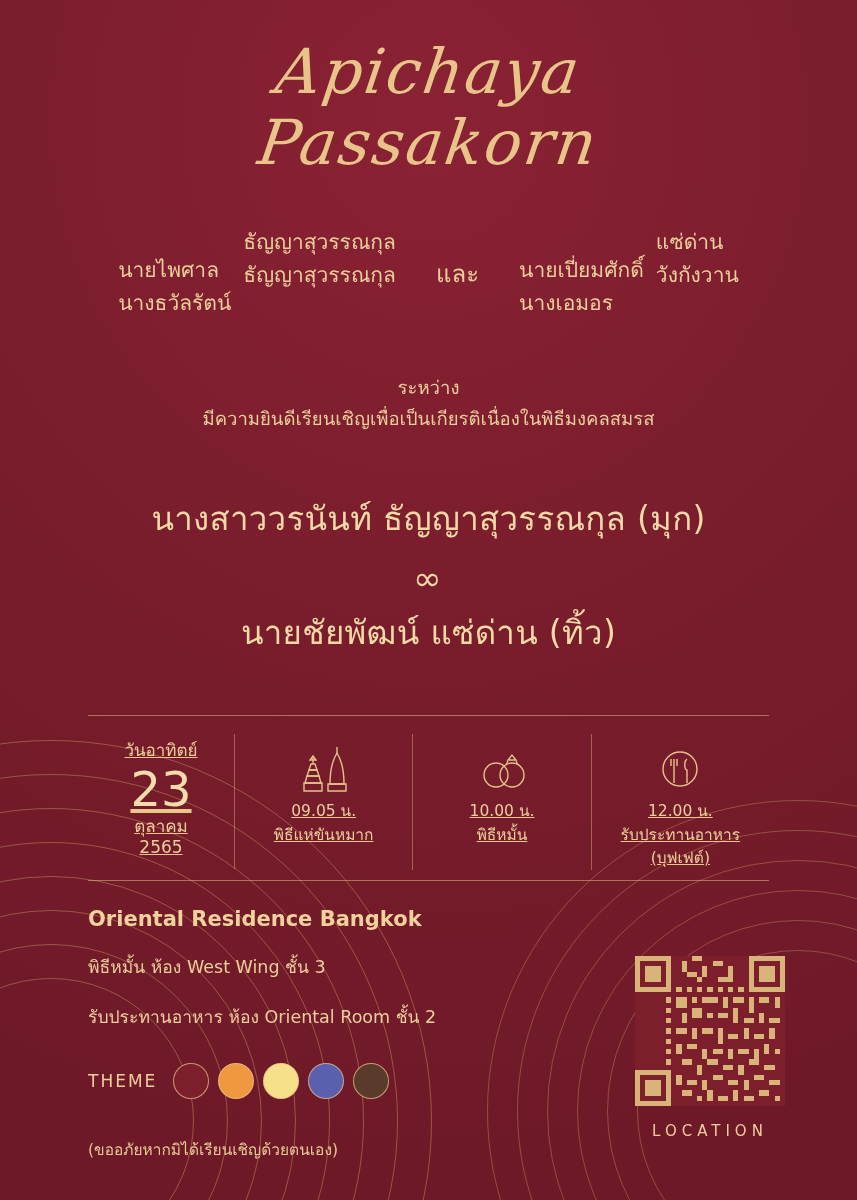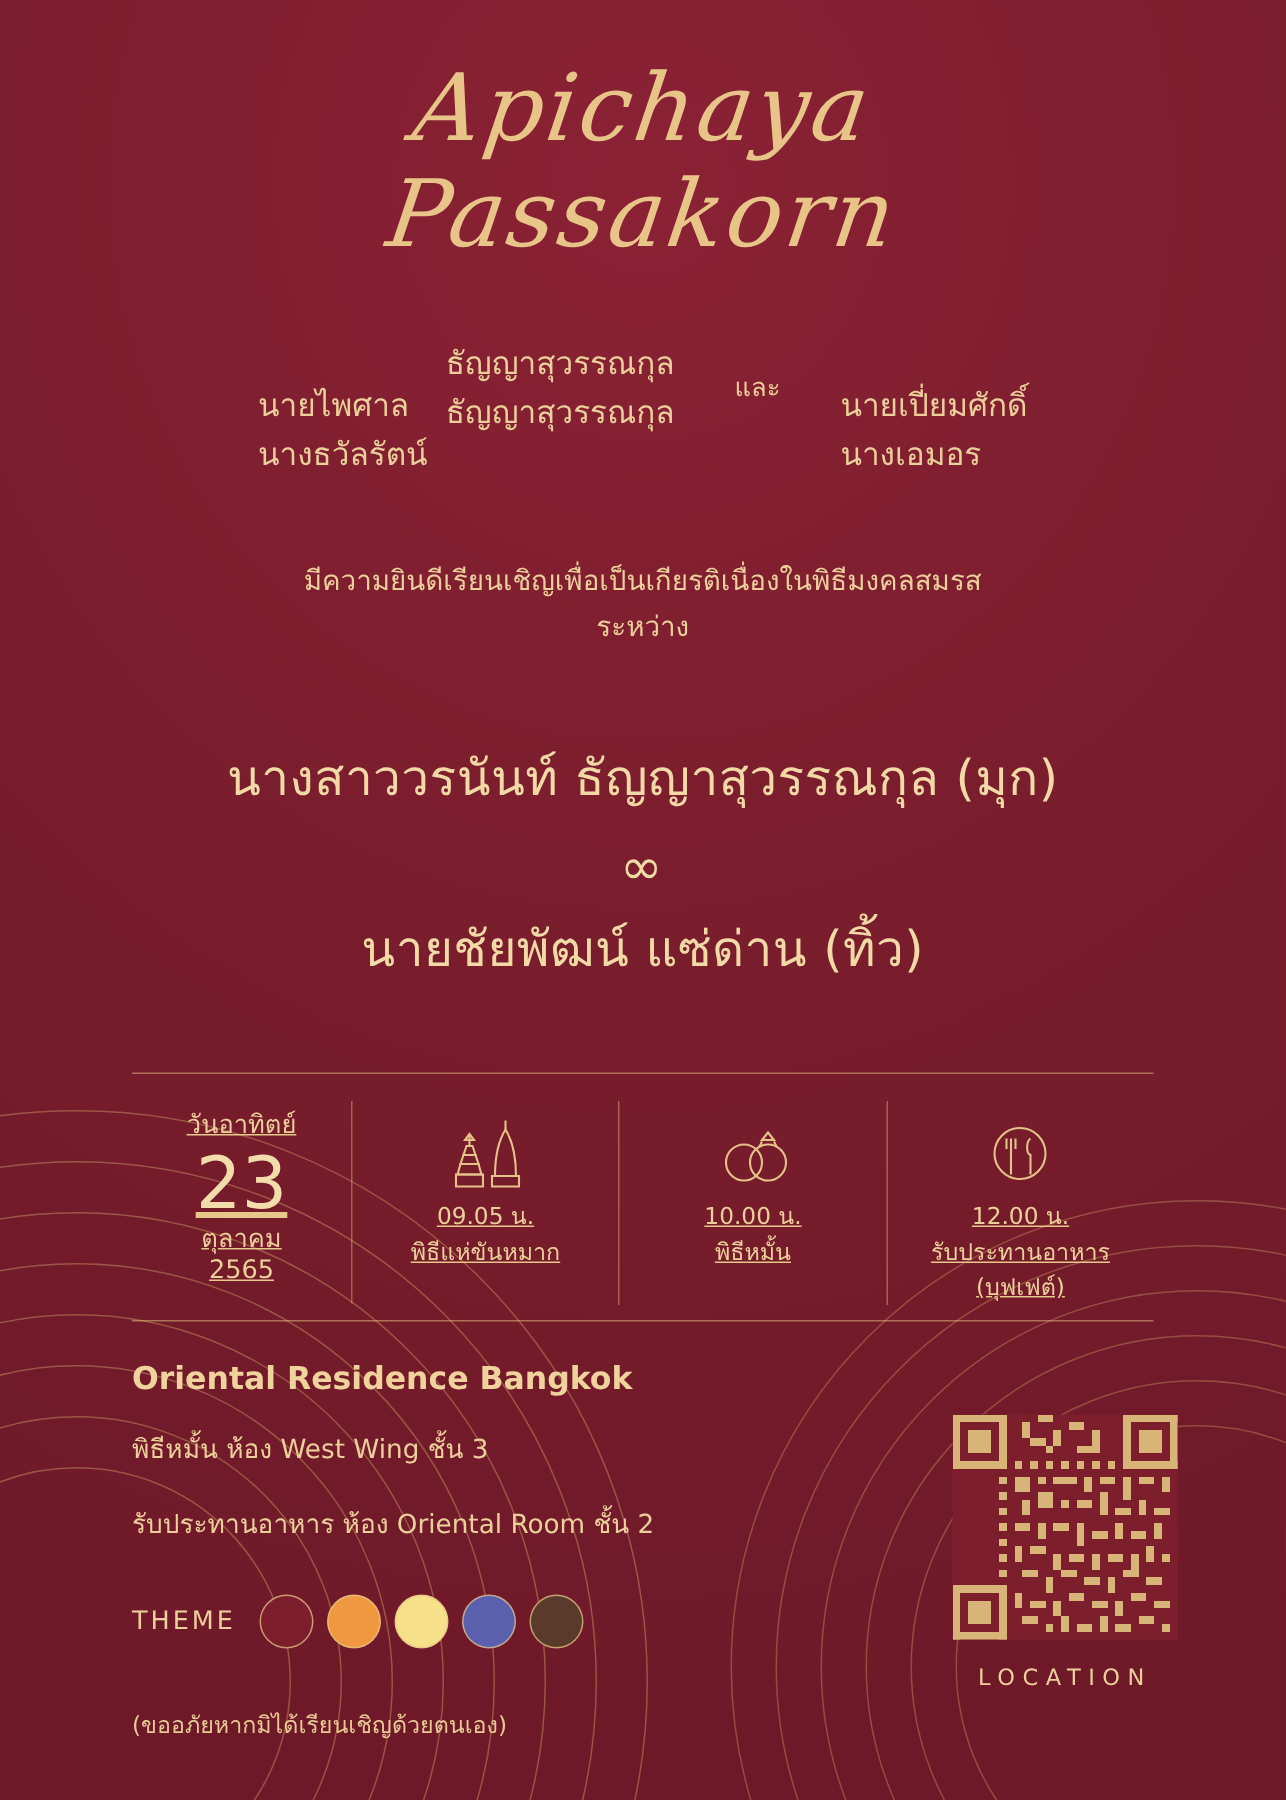--- a/index.html
+++ b/index.html
@@ -42,21 +42,21 @@
 
   
   .parents{
     display:flex;justify-content:center;align-items:flex-start;
     gap:0;margin-top:52px;
     font-size:21px;line-height:1.55;color:#edcf9b;
   }
   .pcol{padding:0 6px;}
   .pcol.left{text-align:left;margin-top:28px;}
   .pcol.right{text-align:left;}
-  .pand{padding:0 34px;font-size:17px;color:#edcf9b;align-self:flex-start;margin-top:20px;}
+  .pand{padding:0 34px;font-size:24px;color:#edcf9b;align-self:flex-start;margin-top:30px;}
 
   .invite{
     text-align:center;margin-top:52px;
     font-size:18.5px;line-height:1.7;color:#edcf9b;
   }
 
   
   .couple{text-align:center;margin-top:60px;}
   .couple .nm{
     font-size:33px;color:#f2d9a6;letter-spacing:.3px;line-height:1.5;
@@ -92,21 +92,21 @@
   .venue p{font-size:17.5px;color:#edcf9b;margin:22px 0;line-height:1.6;}
 
   .theme-row{display:flex;align-items:center;margin:32px 88px 0;}
   .theme-label{font-size:17px;letter-spacing:2px;color:#edcf9b;margin-right:16px;}
   .swatches{display:flex;gap:9px;}
   .sw{width:34px;height:34px;border-radius:50%;border:1px solid rgba(230,195,135,.75);}
 
   .apology{margin:38px 88px 0;font-size:15.5px;color:#e8c994;}
 
   
-  .qr-wrap{position:absolute;right:72px;bottom:73px;text-align:center;z-index:4;}
+  .qr-wrap{position:absolute;right:72px;bottom:60px;text-align:center;z-index:4;}
   .qr{width:150px;height:150px;background:#7d1e2d;display:block;}
   .qr-label{margin-top:16px;font-size:15px;letter-spacing:5px;color:#edcf9b;}
   svg{display:block;}
 </style>
 </head>
 <body>
 
 <div class="card">
 
   <div class="arcs">
@@ -142,25 +142,29 @@
       </div>
       <div class="pcol right">
         <div>ธัญญาสุวรรณกุล</div>
         <div>ธัญญาสุวรรณกุล</div>
       </div>
       <div class="pand">และ</div>
       <div class="pcol left">
         <div>นายเปี่ยมศักดิ์</div>
         <div>นางเอมอร</div>
       </div>
+      <div class="pcol right">
+        <div>แซ่ด่าน</div>
+        <div>วังกังวาน</div>
+      </div>
     </div>
 
     <div class="invite">
+      <div>ระหว่าง</div>
       <div>มีความยินดีเรียนเชิญเพื่อเป็นเกียรติเนื่องในพิธีมงคลสมรส</div>
-      <div>ระหว่าง</div>
     </div>
 
     <div class="couple">
       <div class="nm">นางสาววรนันท์ ธัญญาสุวรรณกุล (มุก)</div>
       <div class="infin">∞</div>
       <div class="nm">นายชัยพัฒน์ แซ่ด่าน (ทิ้ว)</div>
     </div>
 
     <div style="margin-top:58px;">
       <div class="rule"></div>

